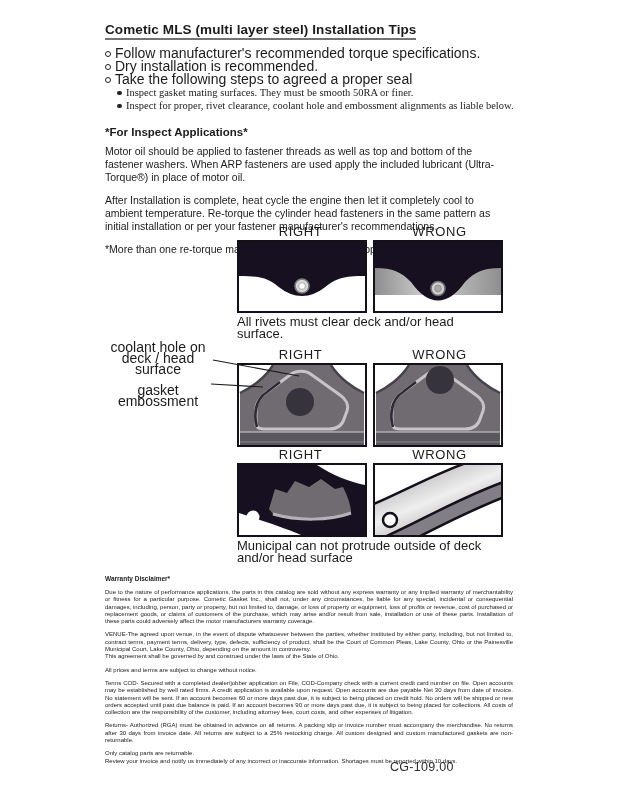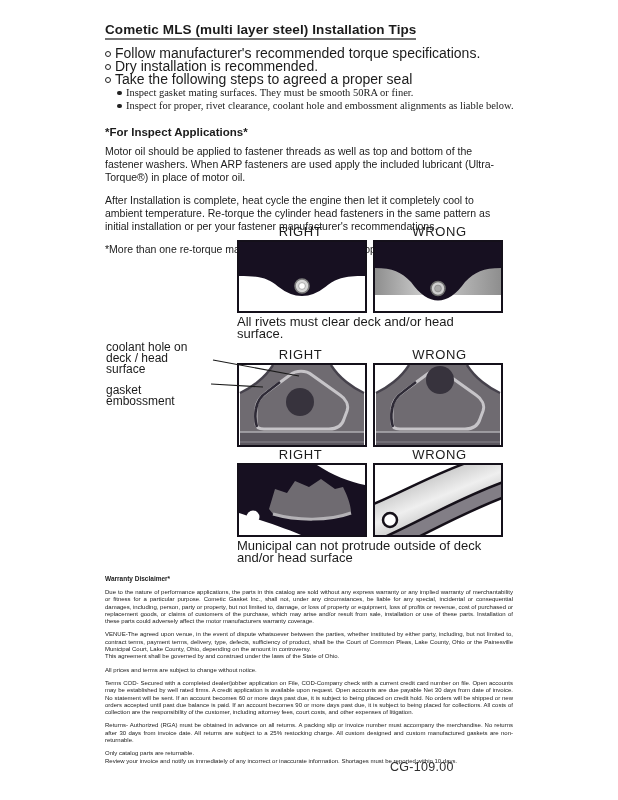--- a/index.html
+++ b/index.html
@@ -42,22 +42,22 @@
   .fig-labels{display:flex;gap:12px;}
   .fig-labels div{width:130px;text-align:center;font-size:13px;letter-spacing:0.6px;}
   .fig-panels{display:flex;gap:6px;margin-top:1px;}
   .panel{border:2px solid #14101a;background:#fff;display:block;}
   .fig-caption{font-size:13px;line-height:12px;margin-top:3px;margin-bottom:7px;}
   .f-dark{fill:var(--diagram_dark);}
   .f-gasket{fill:var(--gasket_gray);}
   .f-hole{fill:var(--hole_gray);}
   .s-emboss{stroke:var(--emboss_light);}
   .callouts{
-    position:absolute;left:106px;top:342px;width:104px;text-align:left;
-    font-size:12px;line-height:11px;
+    position:absolute;left:106px;top:342px;width:104px;text-align:center;
+    font-size:14px;line-height:11px;
   }
   .callouts .c2{margin-top:10px;}
   .callout-lines{position:absolute;left:211px;top:348px;}
   
   .disclaimer{position:absolute;left:105px;top:575px;width:408px;}
   .disclaimer h3{font-size:6.5px;font-weight:bold;margin-bottom:7px;}
   .disclaimer p{font-size:6px;line-height:7.3px;margin-bottom:6px;text-align:justify;}
   .disclaimer p.no-gap{margin-top:-6px;}
   .pagenum{position:absolute;left:390px;top:760px;font-size:12.5px;color:#2d2d2d;letter-spacing:0.3px;}
 </style>

